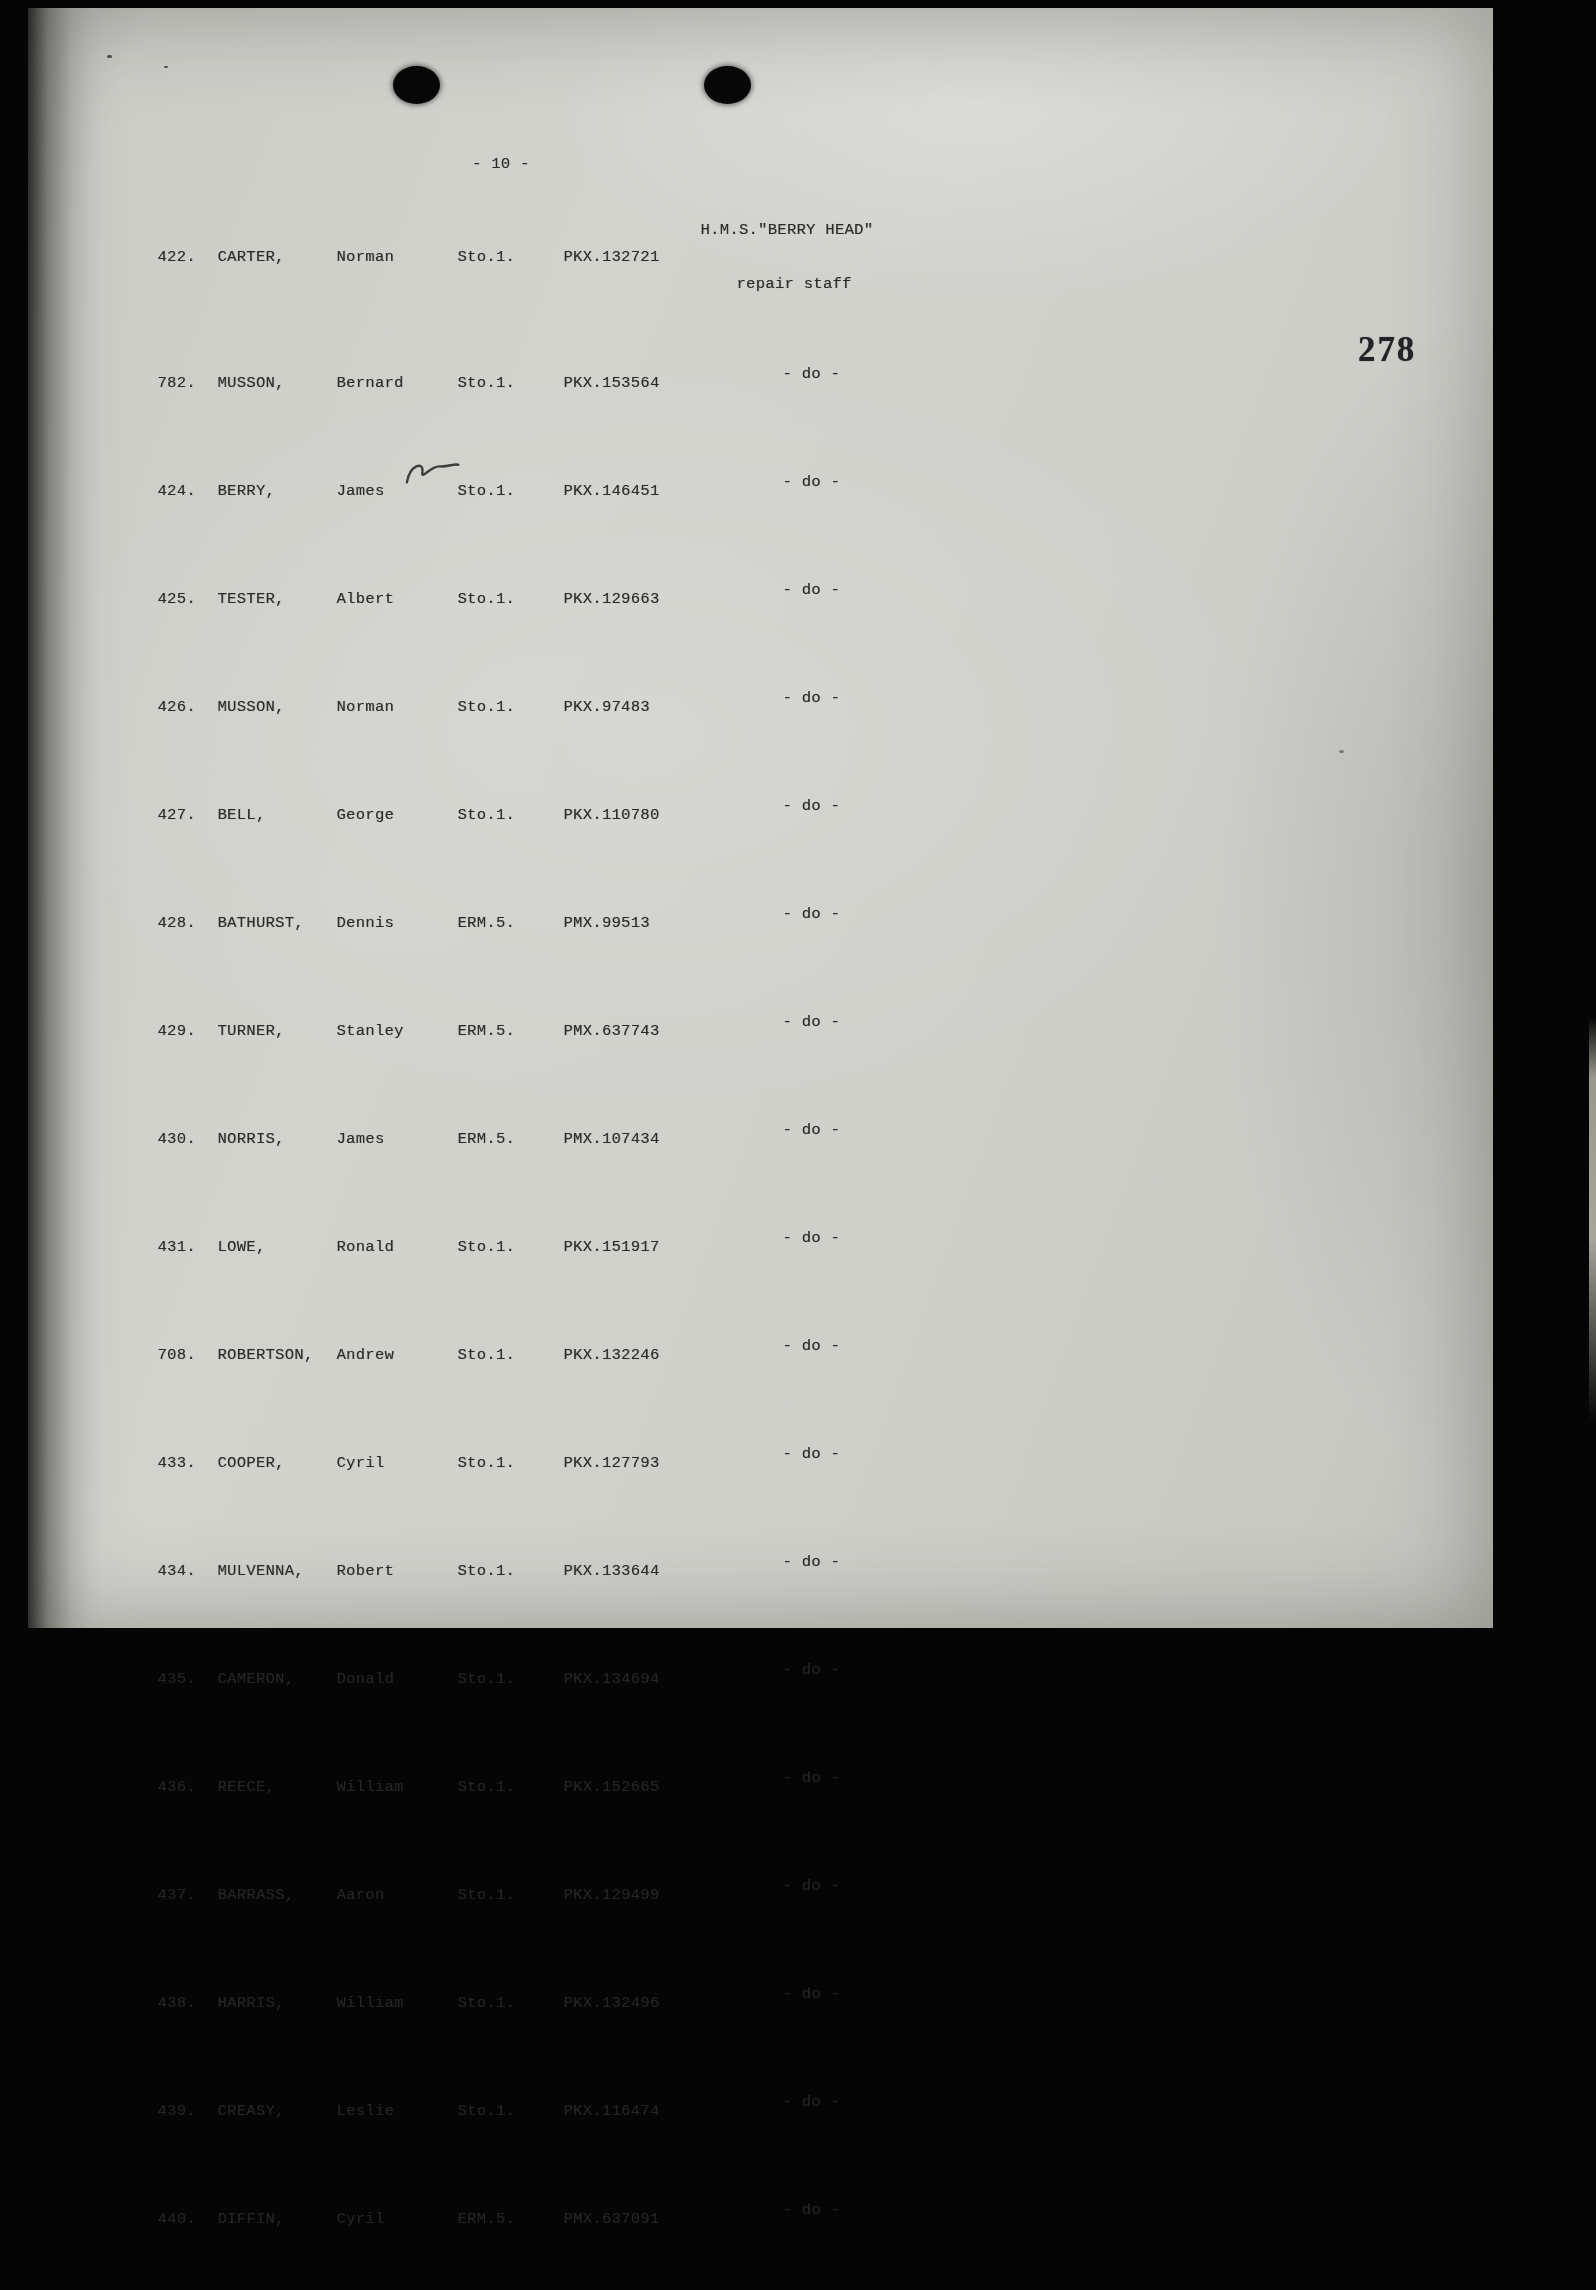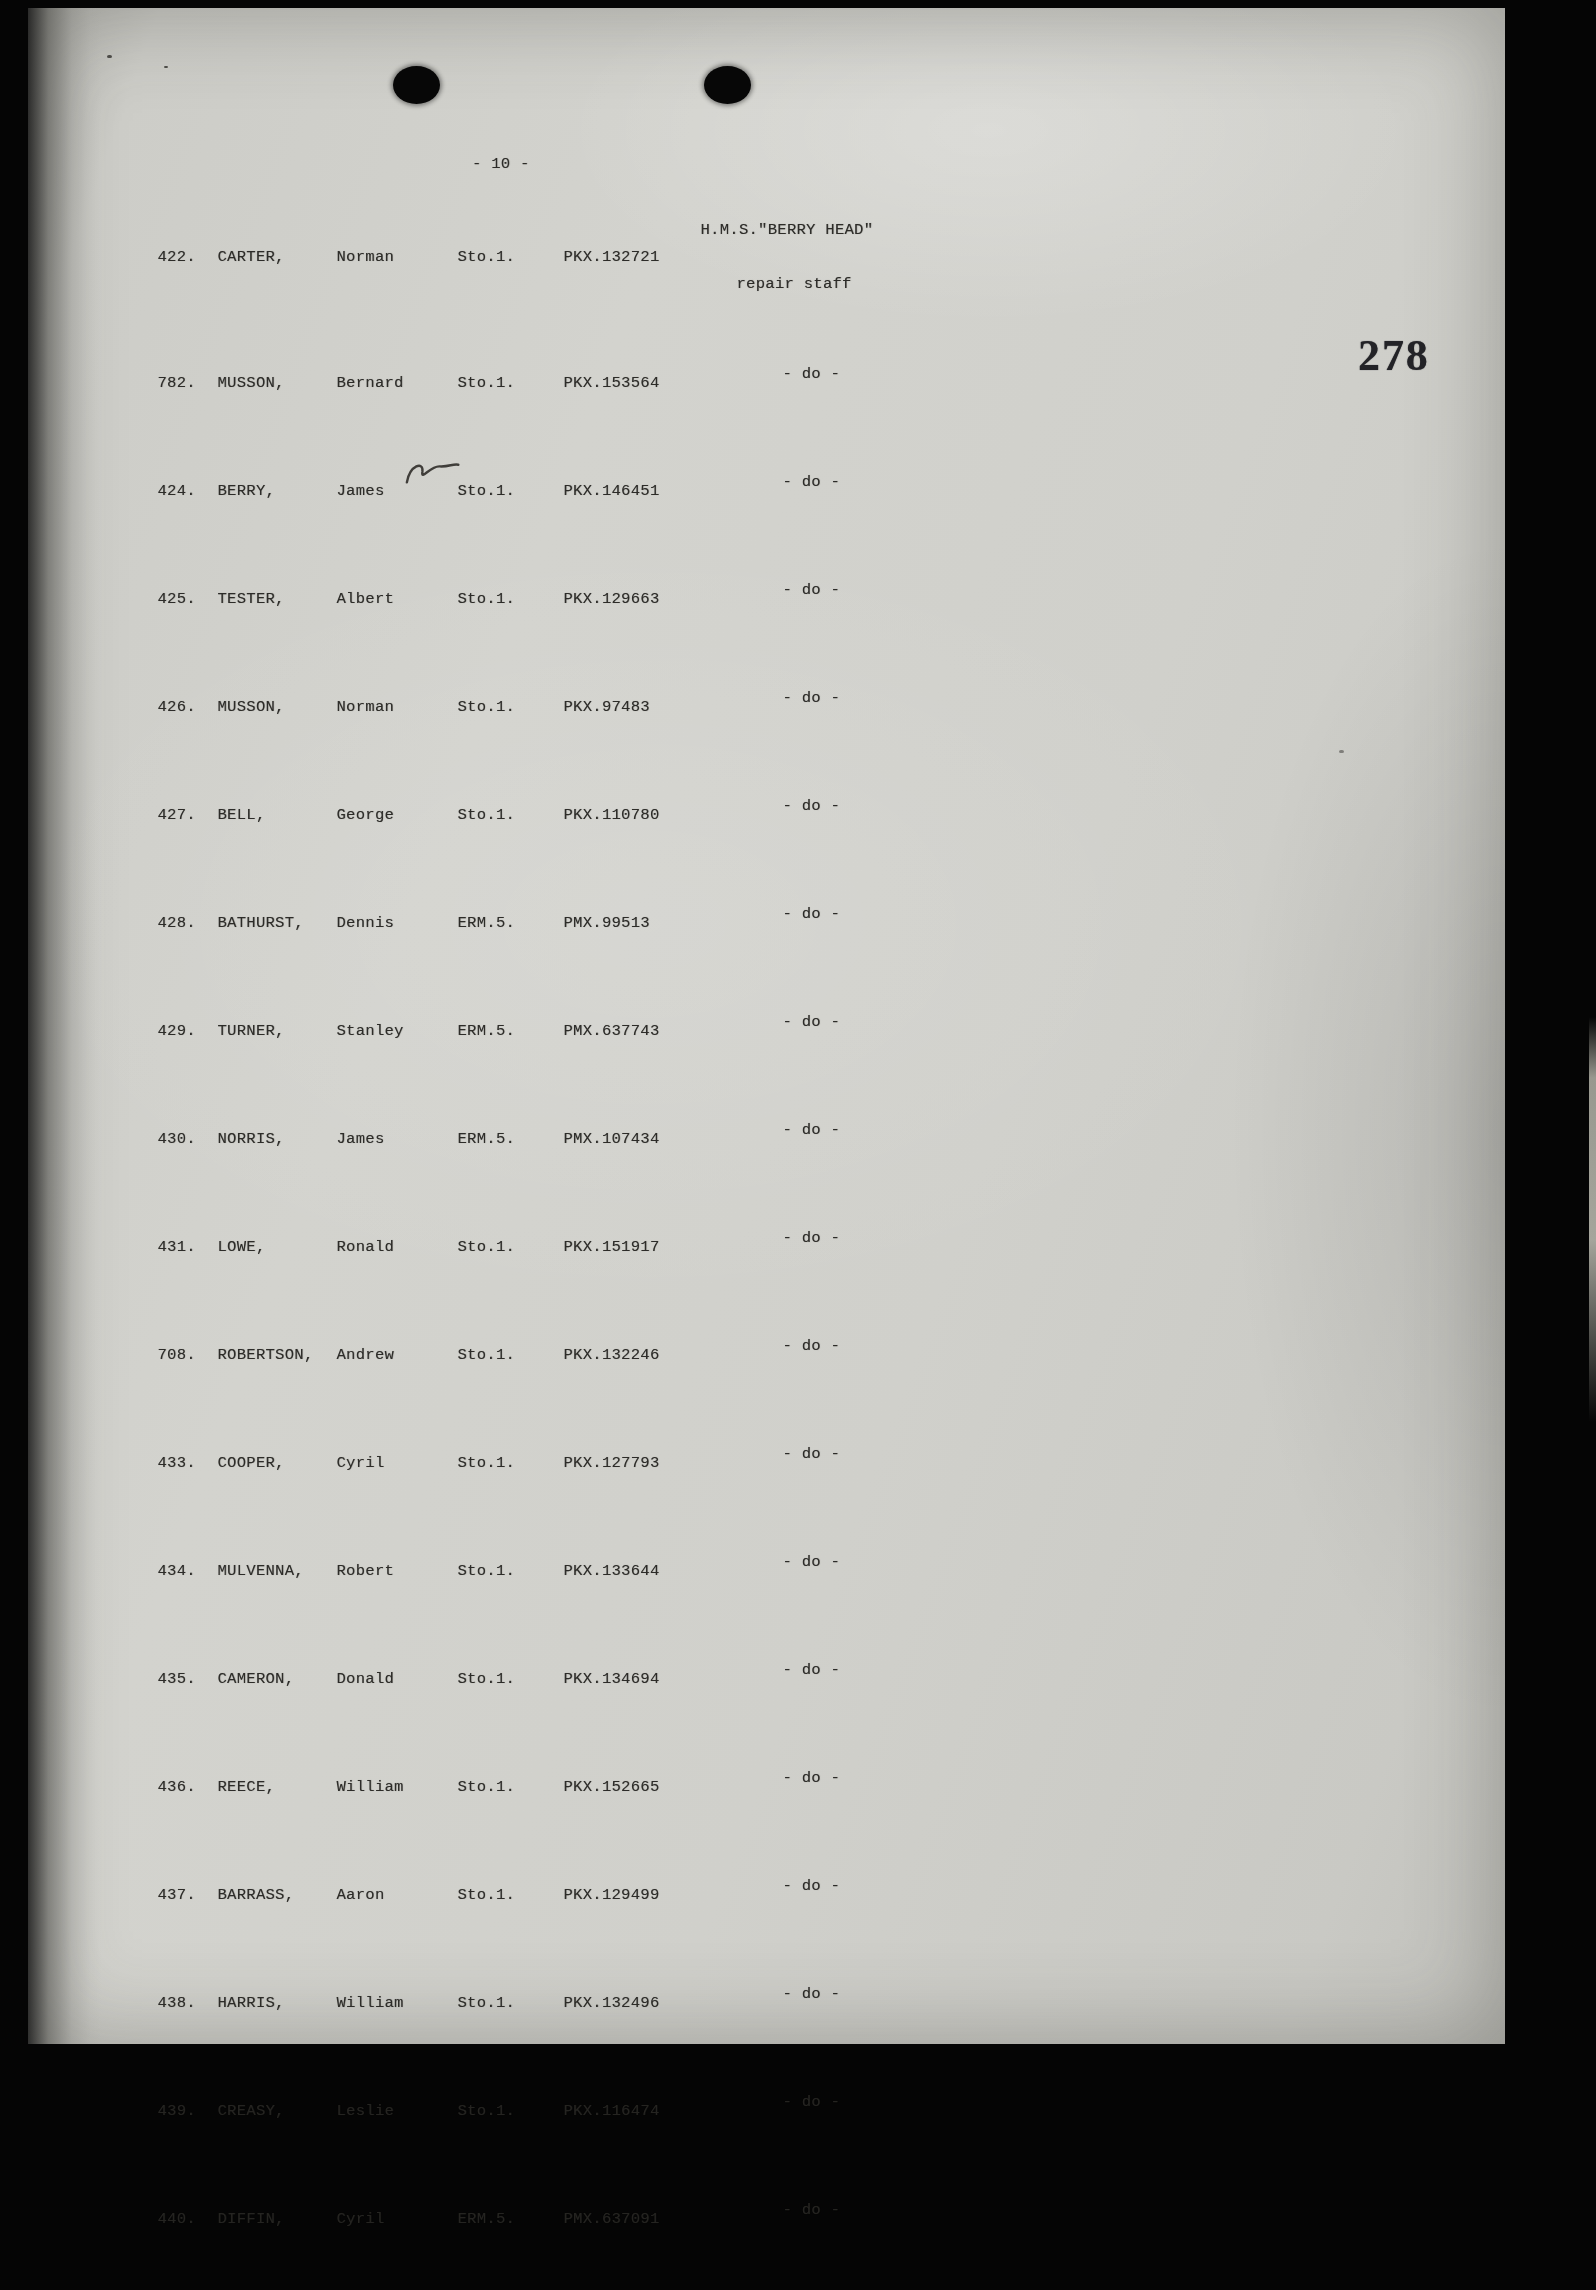--- a/index.html
+++ b/index.html
@@ -16,28 +16,27 @@
     inset: 0;
     width: 1597px;
     height: 2290px;
     background: #050505;
   }
   .paper {
     position: absolute;
     left: 28px;
     top: 7.5px;
     width: 1465px;
-    height: 2036px;
+    height: 1620px;
     background:
       radial-gradient(ellipse 659px 301px at 65% 6%, rgba(255,255,255,0.22), transparent 65%),
       radial-gradient(ellipse 942px 565px at 42% 45%, rgba(255,255,255,0.10), transparent 70%),
       radial-gradient(ellipse 395px 847px at 100% 55%, rgba(0,0,0,0.10), transparent 70%),
       linear-gradient(110deg, #b7b7b2 0%, #cdcdc8 6%, #d3d3ce 32%, #d0d0cb 62%, #c9c9c4 90%, #c0c0bb 100%);
     box-shadow: inset 0 0 85px 11.3px rgba(55,55,50,0.30);
-    padding-left: 12px;
   }
   .spine-shadow {
     position: absolute;
     left: 0; top: 0;
     width: 73px; height: 100%;
     background: linear-gradient(90deg,
       rgba(15,15,15,0.80) 0%,
       rgba(80,80,76,0.55) 28%,
       rgba(130,130,126,0.28) 60%,
       rgba(160,160,156,0.10) 85%,
@@ -81,21 +80,21 @@
     top: 147px;
     font-size: 15.5px;
     white-space: pre;
   }
   .stamp {
     position: absolute;
     left: 1330px;
     top: 322px;
     font-family: "Liberation Serif", "DejaVu Serif", serif;
     font-weight: bold;
-    font-size: 44px;
+    font-size: 35px;
     letter-spacing: 1.9px;
     color: #232327;
     text-shadow: 0 0 1.1px rgba(25,25,30,0.65);
     text-align: center;
   }
   .ink-mark {
     position: absolute;
     left: 375px;
     top: 450px;
     transform: rotate(-8deg);

